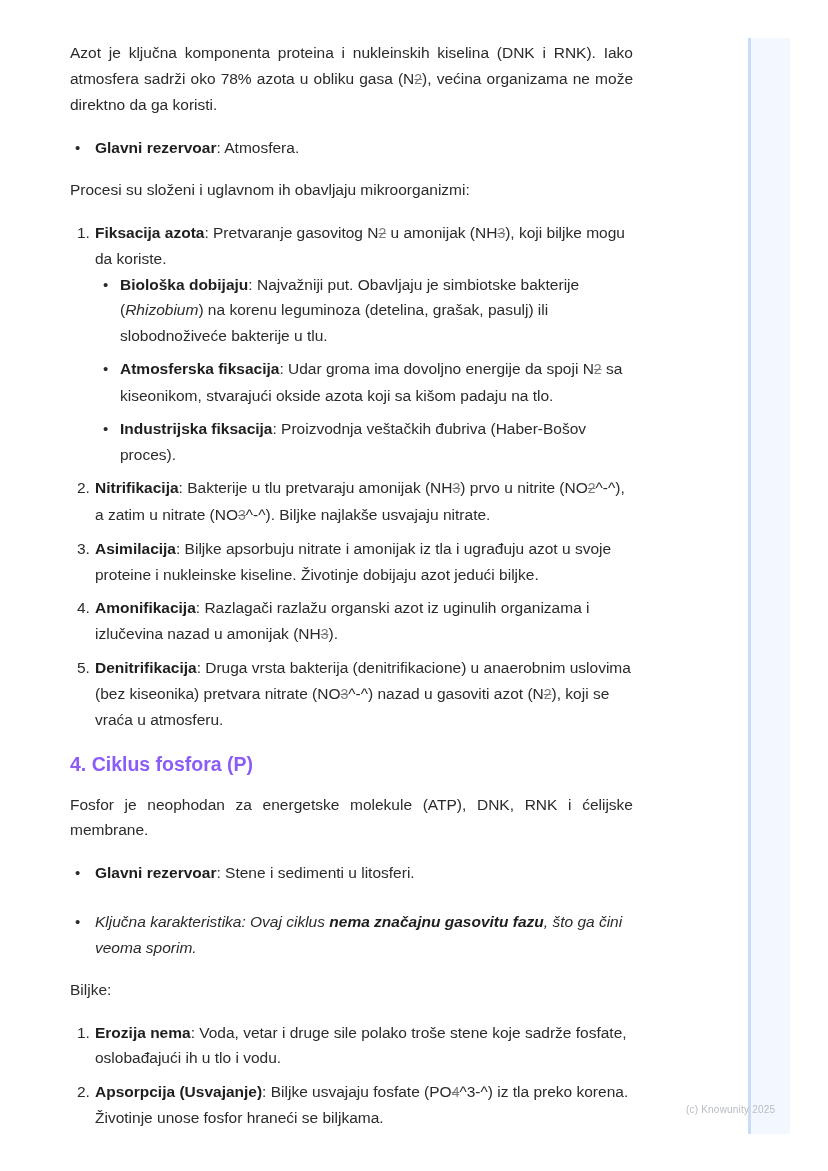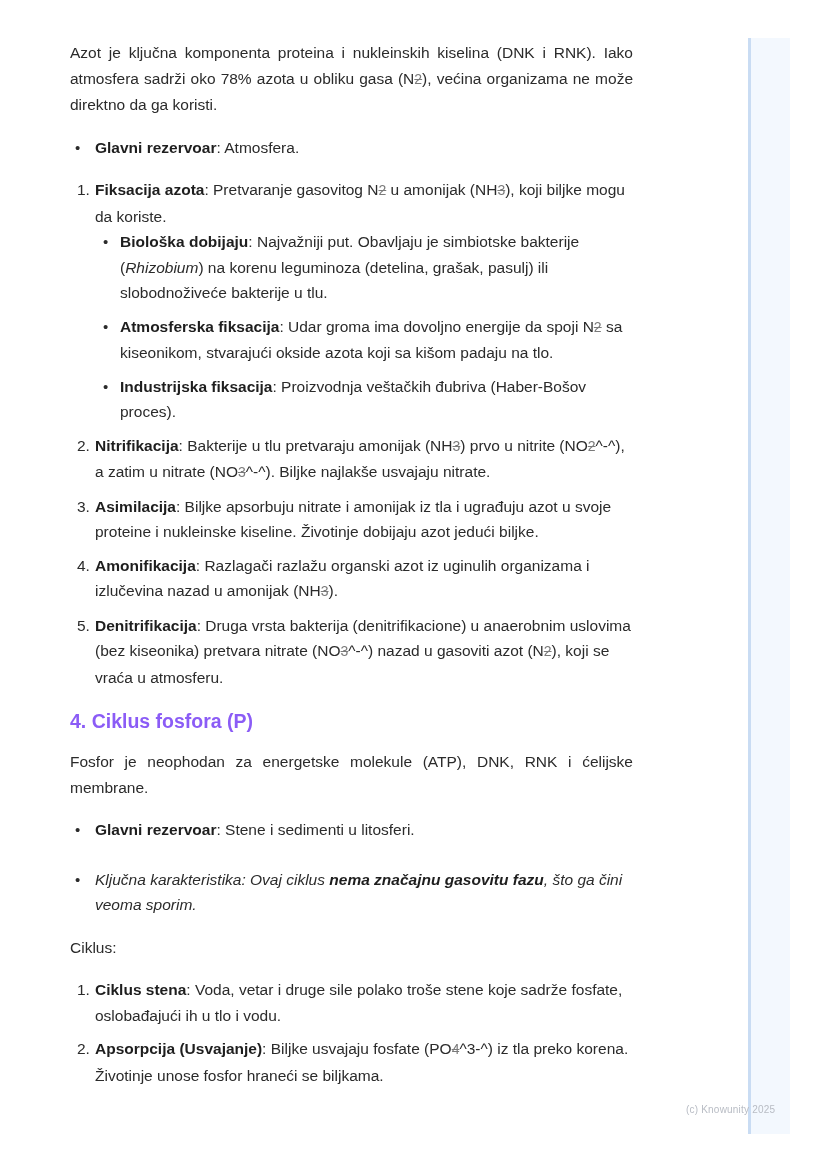--- a/index.html
+++ b/index.html
@@ -29,20 +29,21 @@
 <body>
 
 <div class="page">
 
   <p class="p justify">Azot je ključna komponenta proteina i nukleinskih kiselina (DNK i RNK). Iako atmosfera sadrži oko 78% azota u obliku gasa (N<span class="sd">2</span>), većina organizama ne može direktno da ga koristi.</p>
 
   <ul class="top">
     <li><b>Glavni rezervoar</b>: Atmosfera.</li>
   </ul>
 
+  <p class="p">Procesi su složeni i uglavnom ih obavljaju mikroorganizmi:</p>
 
   <ol class="num">
     <li>
       <span class="marker">1.</span>
       <span><b>Fiksacija azota</b>: Pretvaranje gasovitog N<span class="sd">2</span> u amonijak (NH<span class="sd">3</span>), koji biljke mogu da koriste.</span>
       <ul class="sub">
         <li><b>Biološka dobijaju</b>: Najvažniji put. Obavljaju je simbiotske bakterije (<i>Rhizobium</i>) na korenu leguminoza (detelina, grašak, pasulj) ili slobodnoživeće bakterije u tlu.</li>
         <li><b>Atmosferska fiksacija</b>: Udar groma ima dovoljno energije da spoji N<span class="sd">2</span> sa kiseonikom, stvarajući okside azota koji sa kišom padaju na tlo.</li>
         <li><b>Industrijska fiksacija</b>: Proizvodnja veštačkih đubriva (Haber-Bošov proces).</li>
       </ul>
@@ -67,26 +68,26 @@
 
   <h2>4. Ciklus fosfora (P)</h2>
 
   <p class="p justify">Fosfor je neophodan za energetske molekule (ATP), DNK, RNK i ćelijske membrane.</p>
 
   <ul class="top">
     <li style="margin-bottom:24px"><b>Glavni rezervoar</b>: Stene i sedimenti u litosferi.</li>
     <li><i>Ključna karakteristika: Ovaj ciklus </i><b><i>nema značajnu gasovitu fazu</i></b><i>, što ga čini veoma sporim.</i></li>
   </ul>
 
-  <p class="p">Ciklus:</p>
+  <p class="p">Biljke:</p>
 
   <ol class="num">
     <li>
       <span class="marker">1.</span>
-      <span><b>Ciklus stena</b>: Voda, vetar i druge sile polako troše stene koje sadrže fosfate, oslobađajući ih u tlo i vodu.</span>
+      <span><b>Erozija nema</b>: Voda, vetar i druge sile polako troše stene koje sadrže fosfate, oslobađajući ih u tlo i vodu.</span>
     </li>
     <li>
       <span class="marker">2.</span>
       <span><b>Apsorpcija (Usvajanje)</b>: Biljke usvajaju fosfate (PO<span class="sd">4</span>^3-^) iz tla preko korena. Životinje unose fosfor hraneći se biljkama.</span>
     </li>
   </ol>
 </div>
 
 <div class="sidepanel"></div>
 <div class="watermark">(c) Knowunity 2025</div>

